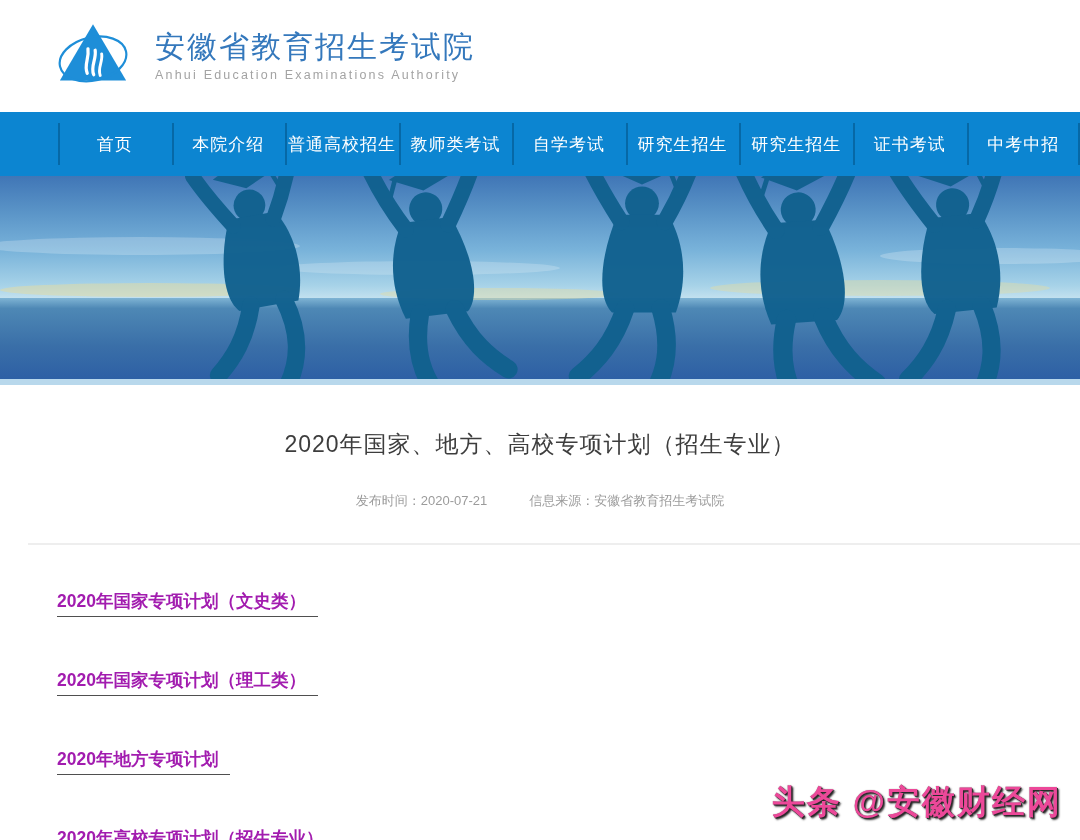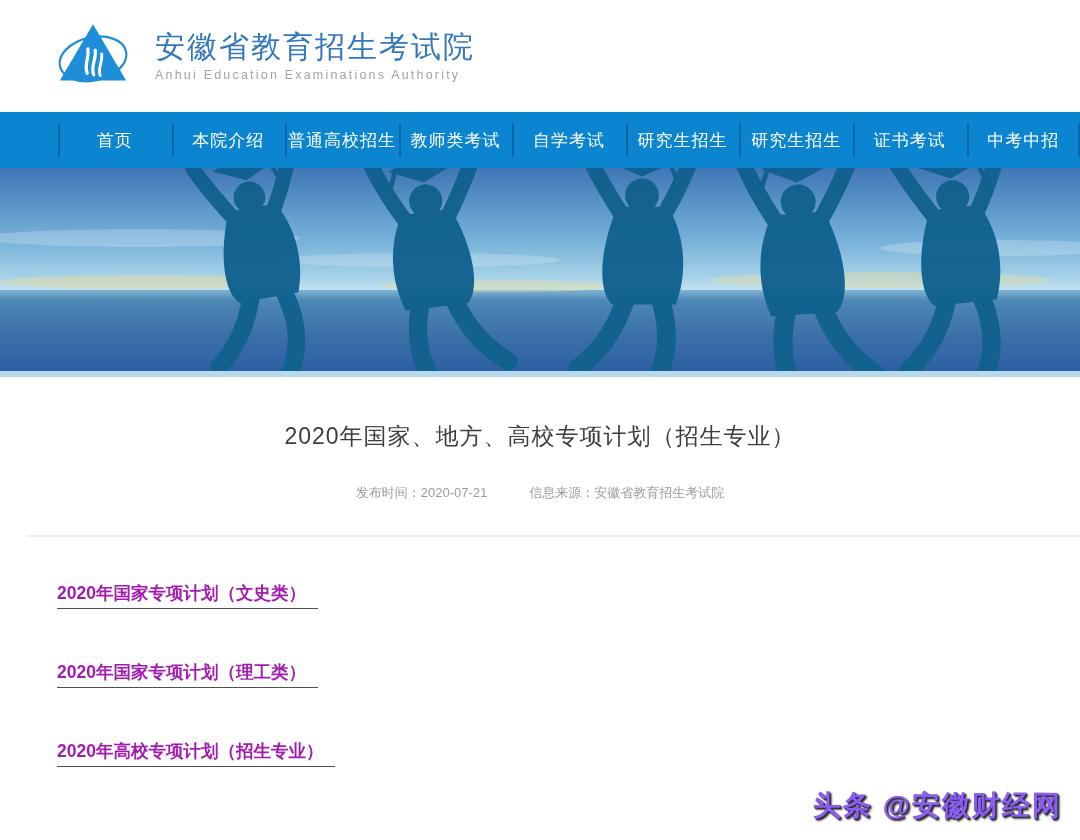--- a/index.html
+++ b/index.html
@@ -8,21 +8,21 @@
   .page { position:relative; width:1080px; height:840px; background:#fff; }
 
   
   .header { height:112px; display:flex; align-items:center; padding-left:57px; background:#fff; }
   .logo { width:72px; height:84px; flex:0 0 auto; }
   .brand { margin-left:26px; }
   .brand-cn { font-size:30px; color:#3478bc; letter-spacing:2px; font-weight:500; line-height:1.15; }
   .brand-en { font-size:12.5px; color:#a3a3a3; letter-spacing:2.2px; margin-top:4px; }
 
   
-  .navbar { height:56px; background:#0c85d1; }
+  .navbar { height:64px; background:#0c85d1; }
   .navbar ul { list-style:none; display:flex; height:100%; margin-left:58px; }
   .navbar li { flex:1; display:flex; align-items:center; justify-content:center;
     color:#fff; font-size:17px; letter-spacing:1px; cursor:pointer; position:relative; }
   .navbar li::before { content:""; position:absolute; left:0; top:11px; bottom:11px;
     width:2px; background:#0668a6; }
   .navbar li:last-child::after { content:""; position:absolute; right:0; top:11px; bottom:11px;
     width:2px; background:#0668a6; }
 
   
   .banner { height:209px; position:relative; overflow:hidden; }
@@ -35,22 +35,22 @@
   .article-meta { text-align:center; margin-top:32px; font-size:13px; color:#9b9b9b; }
   .article-meta .gap { display:inline-block; width:42px; }
   .content-divider { height:2px; background:#eeeeee; margin:33px 0 0 28px; }
 
   .link-list { list-style:none; margin:44px 0 0 57px; }
   .link-list li { margin-bottom:51px; }
   .link-list a { display:inline-block; font-size:17.5px; font-weight:bold; color:#a21caf;
     text-decoration:none; border-bottom:1.5px solid #4f4f4f; padding:0 12px 3px 0; cursor:pointer; }
 
   
-  .watermark { position:absolute; right:18px; bottom:15px; font-size:28px; font-weight:bold;
-    color:#8b5cf6; letter-spacing:2px;
+  .watermark { position:absolute; right:18px; bottom:15px; font-size:33px; font-weight:bold;
+    color:#ec4899; letter-spacing:2px;
     text-shadow:1px 1px 0 #2a2a2a, 2px 2px 2px rgba(0,0,0,.85), 0 0 1px rgba(0,0,0,.5); }
 </style>
 </head>
 <body>
 
 <div class="page">
 
   <div class="header">
     <svg class="logo" viewBox="0 0 100 100">
       <polygon points="50,6 96,84 4,84" fill="#1e8ed8"></polygon>
@@ -139,20 +139,23 @@
     <div class="content-divider"></div>
 
     <ul class="link-list">
       <li>
         <a>2020年国家专项计划（文史类）</a>
       </li>
       <li>
         <a>2020年国家专项计划（理工类）</a>
       </li>
       <li>
+        <a>2020年地方专项计划</a>
+      </li>
+      <li>
         <a>2020年高校专项计划（招生专业）</a>
       </li>
     </ul>
   </div>
 
   <div class="watermark">头条 @安徽财经网</div>
 
 </div>
 
 </body></html>

